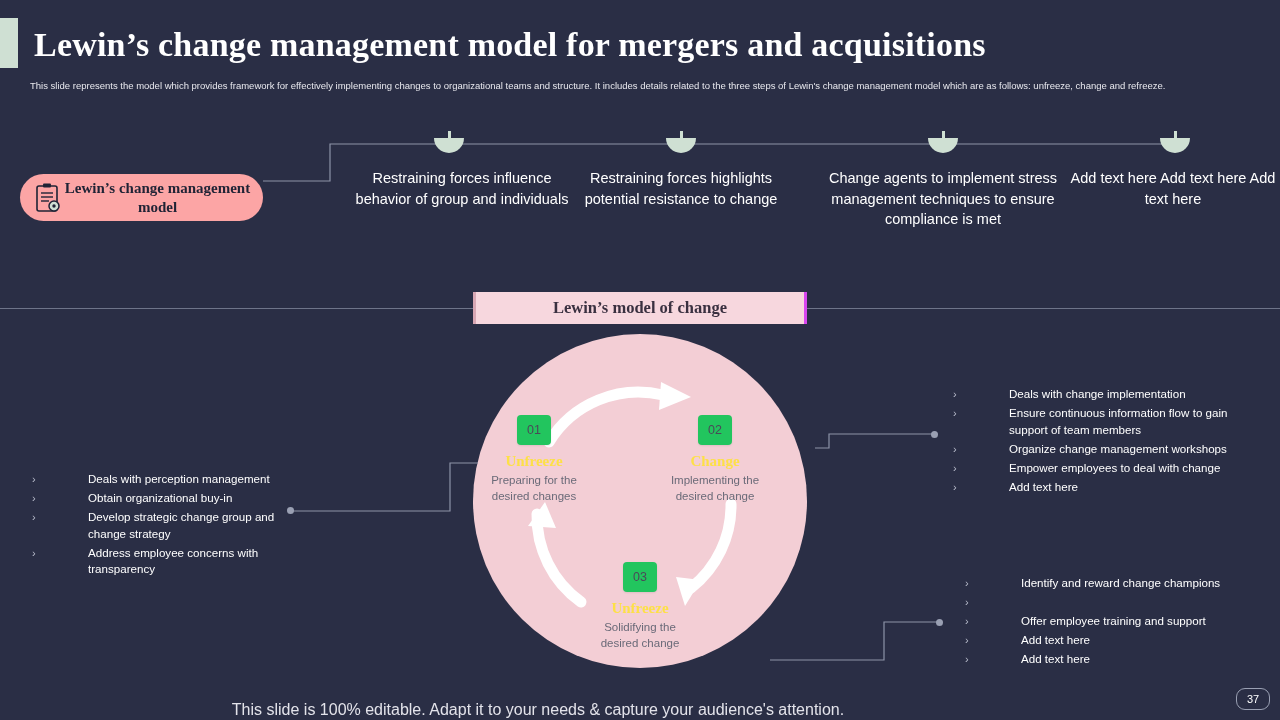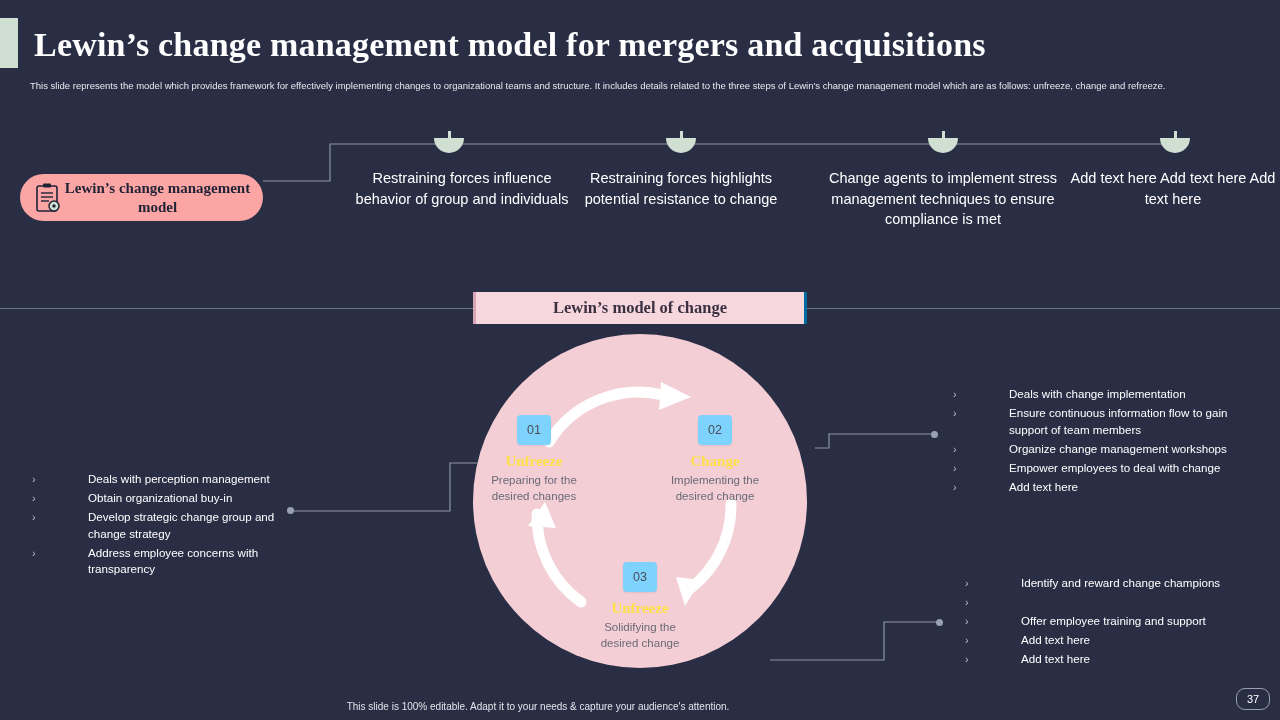--- a/index.html
+++ b/index.html
@@ -101,21 +101,21 @@
     background: #6e7489;
   }
 
   
   .banner {
     position: absolute;
     left: 473px; top: 292px;
     width: 334px; height: 32px;
     background: #f7d7de;
     border-left: 3px solid #d8a7b4;
-    border-right: 3px solid #0369a1;
+    border-right: 3px solid #d946ef;
     display: flex;
     align-items: center;
     justify-content: center;
     font-family: "Liberation Serif", serif;
     font-weight: bold;
     font-size: 16.5px;
     color: #3a3040;
   }
 
   
@@ -124,21 +124,21 @@
     left: 473px; top: 334px;
     width: 334px; height: 334px;
     border-radius: 50%;
     background: #f3ced5;
   }
   .cycle-svg { position: absolute; left: 473px; top: 334px; width: 334px; height: 334px; }
 
   .stage { position: absolute; text-align: center; }
   .stage .num-box {
     width: 34px; height: 30px;
-    background: #7dd3fc;
+    background: #22c55e;
     border-radius: 4px;
     margin: 0 auto 8px auto;
     display: flex; align-items: center; justify-content: center;
     font-size: 12.5px;
     color: #4a4a58;
     box-shadow: 0 1px 2px rgba(0,0,0,0.08);
   }
   .stage .s-title {
     font-family: "Liberation Serif", serif;
     font-weight: bold;
@@ -173,21 +173,21 @@
 
   
   .conn { position: absolute; stroke: #8d93a8; stroke-width: 1.2; fill: none; }
   .dot { position: absolute; width: 7px; height: 7px; border-radius: 50%; background: #9aa0b3; }
 
   .footer {
     position: absolute;
     left: 0; top: 701px;
     width: 1076px;
     text-align: center;
-    font-size: 10px;
+    font-size: 16px;
     color: #e3e3ea;
   }
   .pagebox {
     position: absolute;
     right: 10px; top: 688px;
     width: 34px; height: 22px;
     border: 1px solid #9aa0b3;
     border-radius: 9px;
     display: flex; align-items: center; justify-content: center;
     font-size: 11px;

